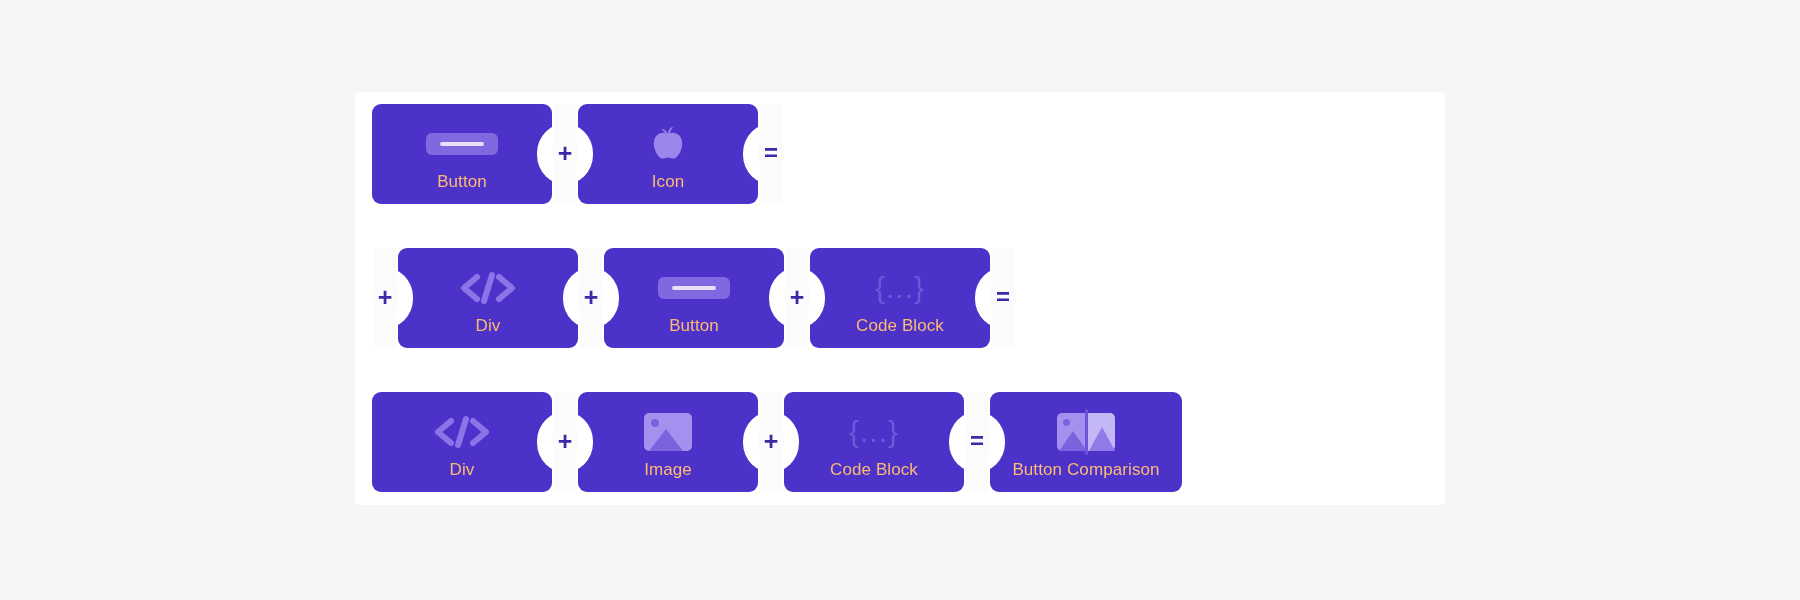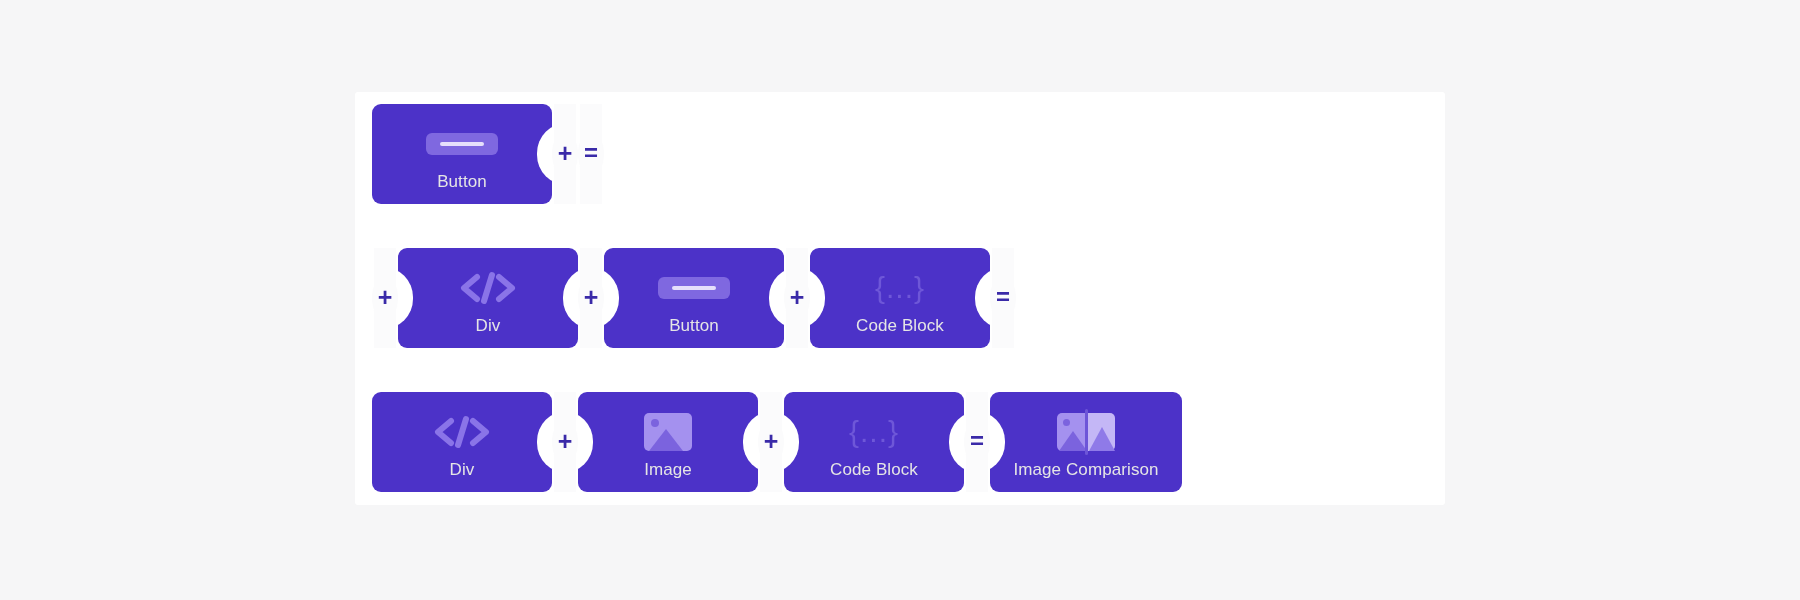--- a/index.html
+++ b/index.html
@@ -56,21 +56,21 @@
     padding-top: 18px;
     flex: none;
   }
   .card .glyph {
     height: 44px;
     display: flex;
     align-items: center;
     justify-content: center;
   }
   .card .cap {
-    color: #e5e5e5;
+    color: #fdba74;
     font-size: 17px;
     line-height: 20px;
     margin-top: 6px;
     white-space: nowrap;
     letter-spacing: .1px;
   }
 
   
   .notch {
     position: absolute;
@@ -254,20 +254,32 @@
       <span class="cap">Button</span>
     </div>
 
     <div class="op">
       <span class="band"></span>
       <span class="disc">
         <span class="sym">+</span>
       </span>
     </div>
 
+    <div class="card" style="width:180px">
+      <span class="notch l"></span>
+      <span class="notch r"></span>
+      <span class="glyph">
+        <svg width="34" height="40" viewBox="0 0 34 40" aria-hidden="true">
+          <path class="lav" d="M17 10c-3.6-2.2-8.6-1.6-11.4 1.6C2.4 15.2 2 21 4.2 26.4c1.6 4 4.6 8.2 7.6 8.2 1.9 0 3.2-1.1 5.2-1.1s3.3 1.1 5.2 1.1c3 0 6-4.2 7.6-8.2 2.2-5.4 1.8-11.2-1.4-14.8C25.6 8.4 20.6 7.8 17 10z"></path>
+          <path class="lav" d="M17 9.4c.2-2.6 1.6-5 3.9-6.3.6-.3 1 .5.6 1-1.5 1.7-2.4 3.6-2.6 5.6-.1.9-1.8 .6-1.9-.3z"></path>
+          <path class="lav" d="M16.6 9.2c-.9-2-2.6-3.6-4.8-4.3-.6-.2-.9.6-.4 1 1.6 1.2 2.8 2.8 3.4 4.6.3.8 2 .3 1.8-1.3z"></path>
+        </svg>
+      </span>
+      <span class="cap">Icon</span>
+    </div>
 
     <div class="op eq">
       <span class="band"></span>
       <span class="disc">
         <span class="sym">=</span>
       </span>
     </div>
 
   </div>
 
@@ -398,17 +410,17 @@
       <span class="glyph">
         <span class="cmp">
           <span class="half a"></span>
           <span class="half b"></span>
           <span class="sun2"></span>
           <span class="mtnA"></span>
           <span class="mtnB"></span>
           <span class="divider"></span>
         </span>
       </span>
-      <span class="cap">Image Comparison</span>
+      <span class="cap">Button Comparison</span>
     </div>
   </div>
 
 </div>
 
 </body></html>

